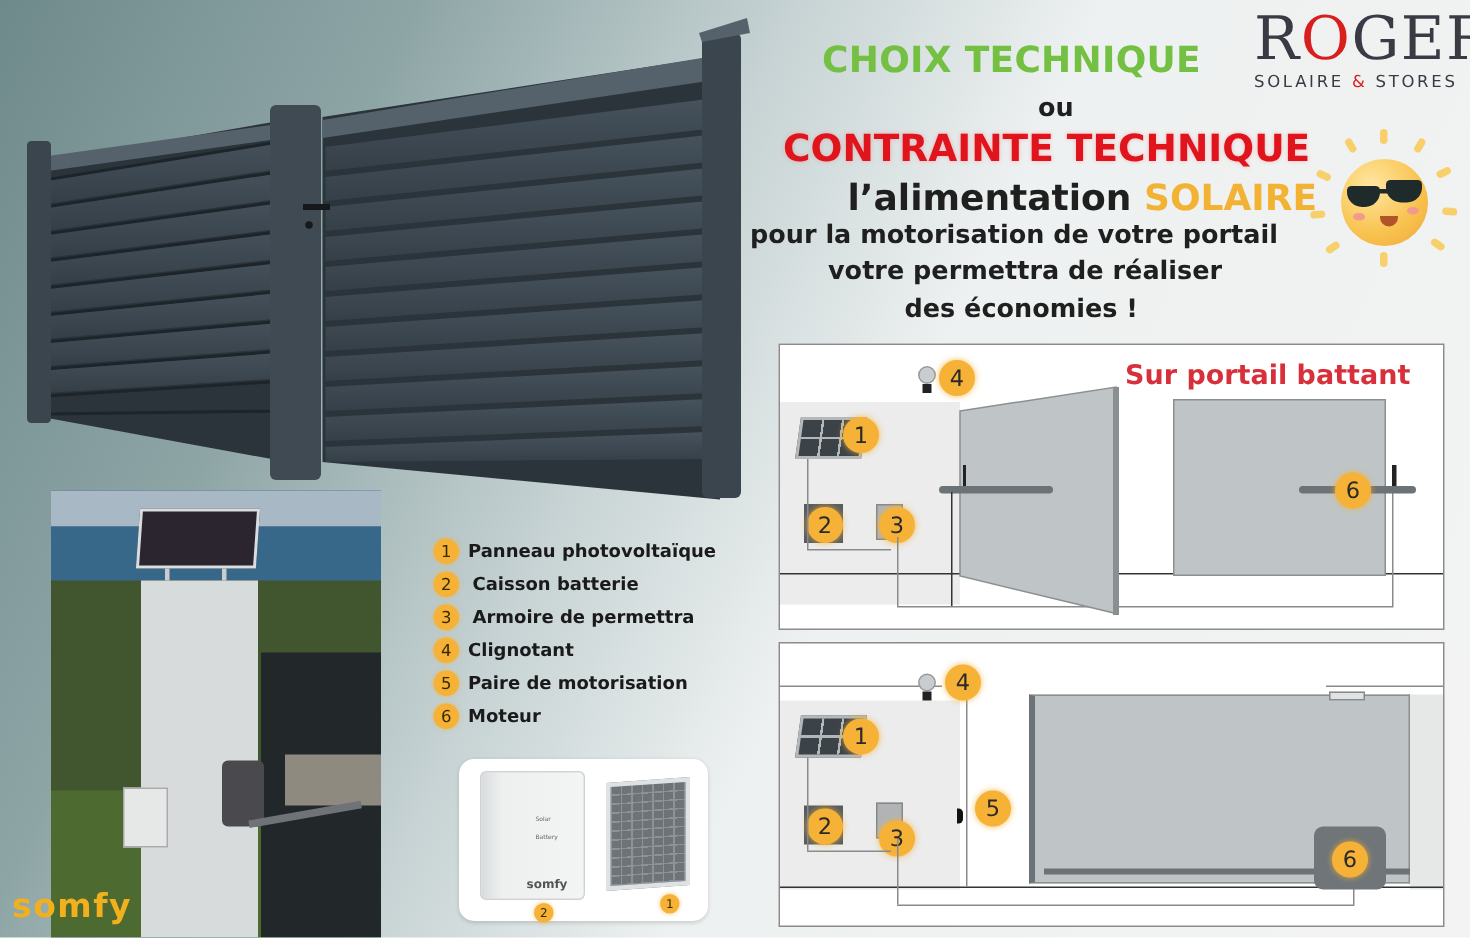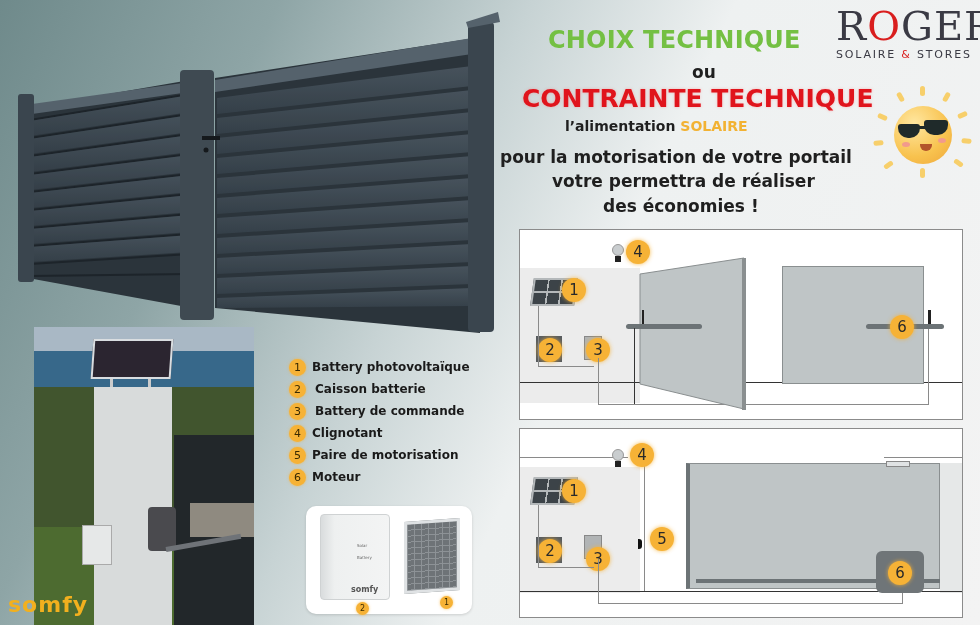--- a/index.html
+++ b/index.html
@@ -113,21 +113,21 @@
     <polygon points="456,14 488,4 490,14 458,20" fill="#55626c"></polygon>
 
     <rect x="192" y="128" width="18" height="4" fill="#15191c"></rect>
     <circle cx="196" cy="142" r="2.5" fill="#15191c"></circle>
   </svg>
 </div>
 
 <div class="abs h-green" style="left:548px; top:26px; white-space:nowrap;">CHOIX TECHNIQUE</div>
 <div class="abs h-dark" style="left:658px; top:62px; font-size:17px;margin-left:34px;">ou</div>
 <div class="abs h-red" style="left:522px; top:84px; white-space:nowrap;">CONTRAINTE TECHNIQUE</div>
-<div class="abs" style="left:565px; top:118px; font-size:14px; white-space:nowrap;">
+<div class="abs" style="left:565px; top:118px; font-size:24px; white-space:nowrap;">
   <span class="h-dark">l’alimentation </span><span class="h-yellow">SOLAIRE</span>
 </div>
 <div class="abs h-dark" style="left:500px; top:147px; font-size:17px; white-space:nowrap;">pour la motorisation de votre portail</div>
 <div class="abs h-dark" style="left:552px; top:171px; font-size:17px; white-space:nowrap;">votre permettra de réaliser</div>
 <div class="abs h-dark" style="left:603px; top:196px; font-size:17px; white-space:nowrap;">des économies !</div>
 
 <div class="abs" style="left:836px; top:6px;">
   <div class="logo-roger"><span>R</span><span class="o">O</span><span>GER</span></div>
   <div class="logo-sub" style="margin-top:2px;"><span>SOLAIRE </span><span class="amp">&amp;</span><span> STORES</span></div>
 </div>
@@ -170,29 +170,29 @@
   <div style="position:absolute; left:48px; top:198px; width:30px; height:40px; background:#e6e8e8; border:1px solid #aaa;"></div>
 
   <div style="position:absolute; left:114px; top:180px; width:28px; height:44px; background:#4a4a4e; border-radius:4px;"></div>
   <div style="position:absolute; left:132px; top:220px; width:76px; height:5px; background:#6f7378; transform:rotate(-10deg); transform-origin:left center;"></div>
 </div>
 <div class="abs" style="left:8px; top:592px; font-size:22px; font-weight:bold; color:#f2b01e; letter-spacing:1px;">somfy</div>
 
 <div class="abs" style="left:289px; top:356px;">
   <div class="legend-item">
     <div class="badge">1</div>
-    <div class="legend-label">Battery photovoltaïque</div>
+    <div class="legend-label">Panneau photovoltaïque</div>
   </div>
   <div class="legend-item">
     <div class="badge">2</div>
     <div class="legend-label" style="margin-left:9px;">Caisson batterie</div>
   </div>
   <div class="legend-item">
     <div class="badge">3</div>
-    <div class="legend-label" style="margin-left:9px;">Battery de commande</div>
+    <div class="legend-label" style="margin-left:9px;">Armoire de permettra</div>
   </div>
   <div class="legend-item">
     <div class="badge">4</div>
     <div class="legend-label">Clignotant</div>
   </div>
   <div class="legend-item">
     <div class="badge">5</div>
     <div class="legend-label">Paire de motorisation</div>
   </div>
   <div class="legend-item">
@@ -211,20 +211,21 @@
   <div class="badge" style="position:absolute; left:50px; top:96px; width:13px; height:13px; font-size:8px;">2</div>
 
   <div style="position:absolute; left:98px; top:14px; width:56px; height:72px; background:#6e7377; border:3px solid #dfe2e4; transform:skewY(-4deg);
        background-image: repeating-linear-gradient(0deg, #8d9296 0 1px, transparent 1px 6px), repeating-linear-gradient(90deg, #8d9296 0 1px, transparent 1px 7px);"></div>
   <div class="badge" style="position:absolute; left:134px; top:90px; width:13px; height:13px; font-size:8px;">1</div>
 </div>
 
 <div class="abs panel" style="left:519px; top:229px; width:444px; height:191px;">
   <div style="position:absolute; left:0; top:38px; width:120px; height:135px; background:#ececec;"></div>
   <div style="position:absolute; left:260px; top:0; width:0;"></div>
+  <div class="panel-title" style="position:absolute; left:230px; top:10px;">Sur portail battant</div>
 
   <div class="line" style="left:0; top:152px; width:444px; height:1px; background:#333;"></div>
 
   <div class="solar" style="left:12px; top:48px;"></div>
   <div class="dbadge" style="left:42px; top:48px;">1</div>
 
   <div style="position:absolute; left:16px; top:106px; width:26px; height:26px; background:#585c5f;"></div>
   <div class="dbadge" style="left:18px; top:108px;">2</div>
 
   <div style="position:absolute; left:64px; top:106px; width:18px; height:24px; background:#b1b4b5; border:1px solid #888;"></div>

